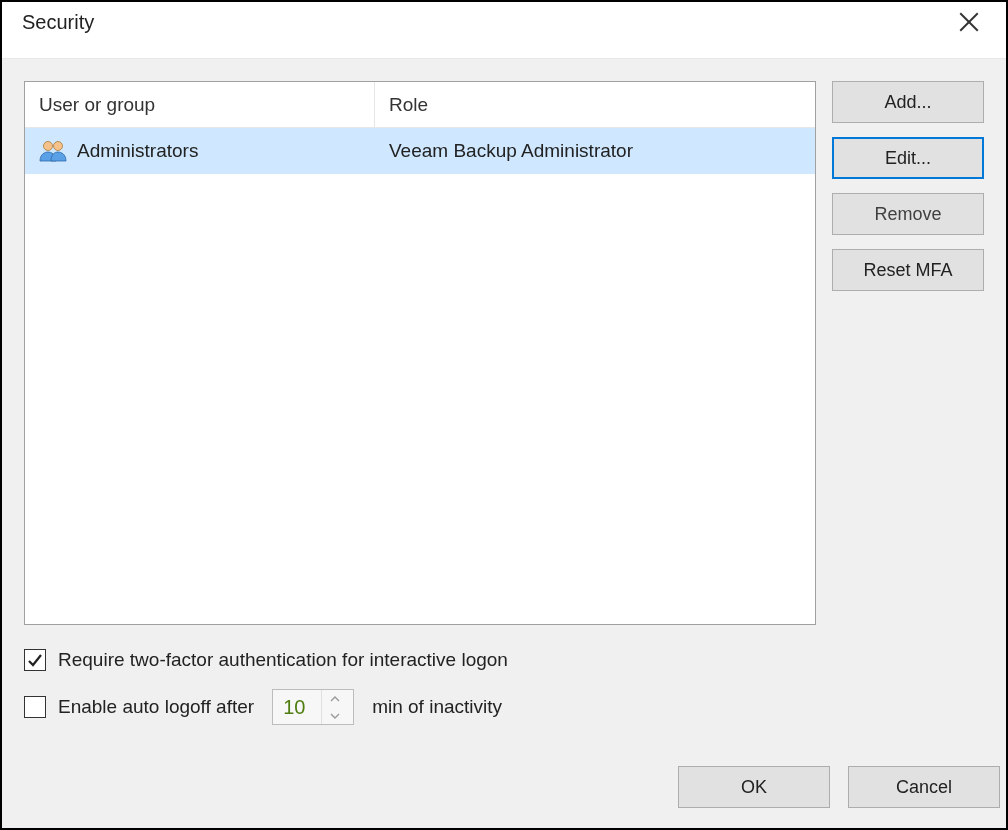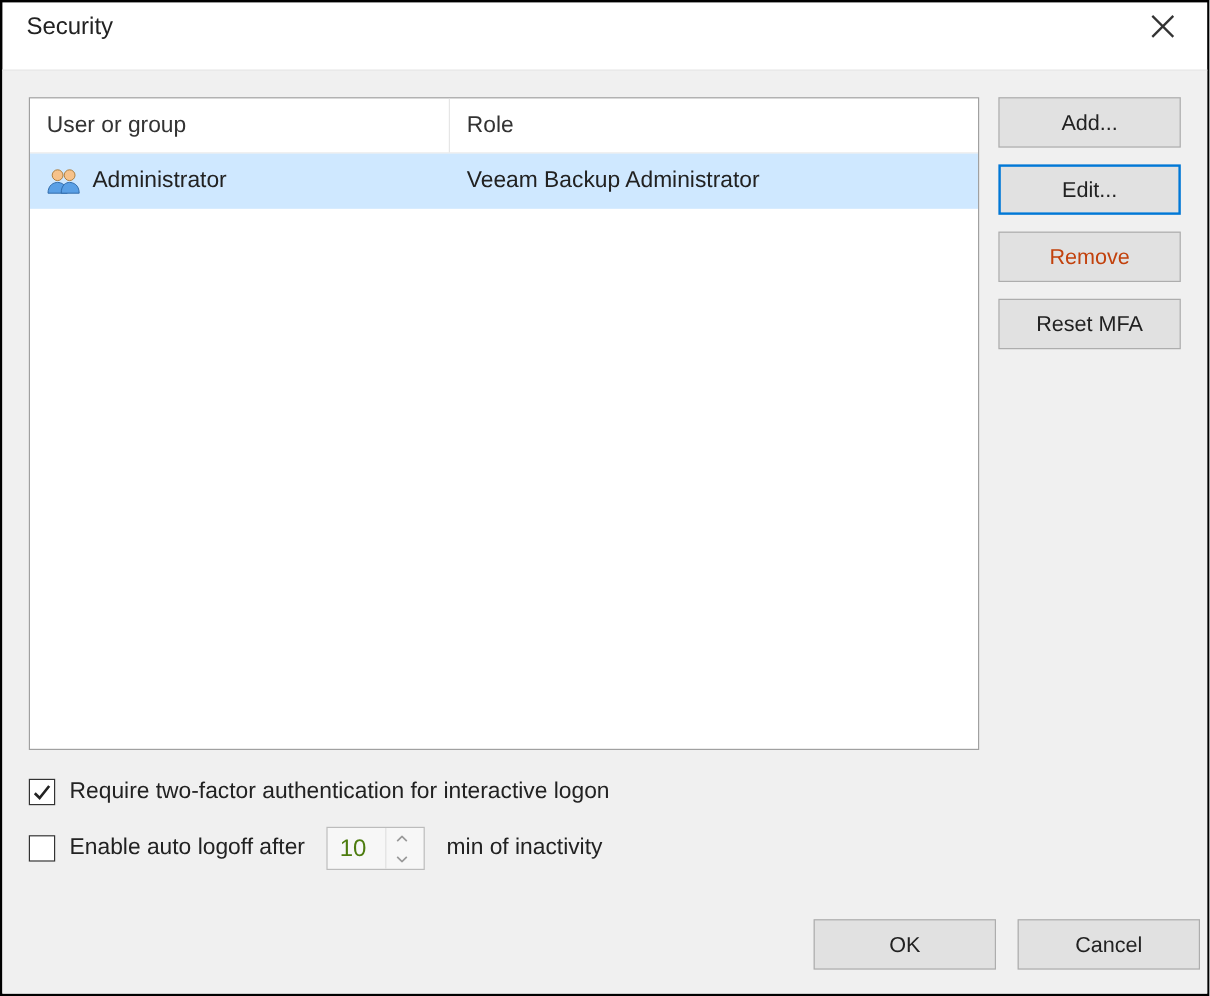--- a/index.html
+++ b/index.html
@@ -104,21 +104,21 @@
     align-items: center;
     justify-content: center;
     cursor: pointer;
     user-select: none;
   }
   .btn.focused {
     border: 2px solid #0078d7;
     background: #e1e1e1;
   }
   .btn.disabled {
-    color: #c2410c;
+    color: #404040;
     cursor: default;
   }
 
   .options {
     margin-top: 24px;
     display: flex;
     flex-direction: column;
     gap: 18px;
     font-size: 19px;
   }
@@ -200,21 +200,21 @@
         </div>
         <div class="grid-body">
           <div class="grid-row selected">
             <div class="cell cell-user">
               <svg class="group-icon" viewBox="0 0 28 22">
                 <circle cx="9" cy="6" r="4.5" fill="#f6c28b" stroke="#aa7a3a" stroke-width="0.8"></circle>
                 <path d="M1 21 C1 14 6 12 9 12 C12 12 17 14 17 21 Z" fill="#5aa0e6" stroke="#2f6aa8" stroke-width="0.8"></path>
                 <circle cx="19" cy="6" r="4.5" fill="#f6c28b" stroke="#aa7a3a" stroke-width="0.8"></circle>
                 <path d="M12 21 C12 14 16 12 19 12 C22 12 27 14 27 21 Z" fill="#5aa0e6" stroke="#2f6aa8" stroke-width="0.8"></path>
               </svg>
-              <span>Administrator</span>
+              <span>Administrators</span>
             </div>
             <div class="cell cell-role">Veeam Backup Administrator</div>
           </div>
         </div>
       </div>
 
       <div class="side-buttons">
         <div class="btn">Add...</div>
         <div class="btn focused">Edit...</div>
         <div class="btn disabled">Remove</div>

